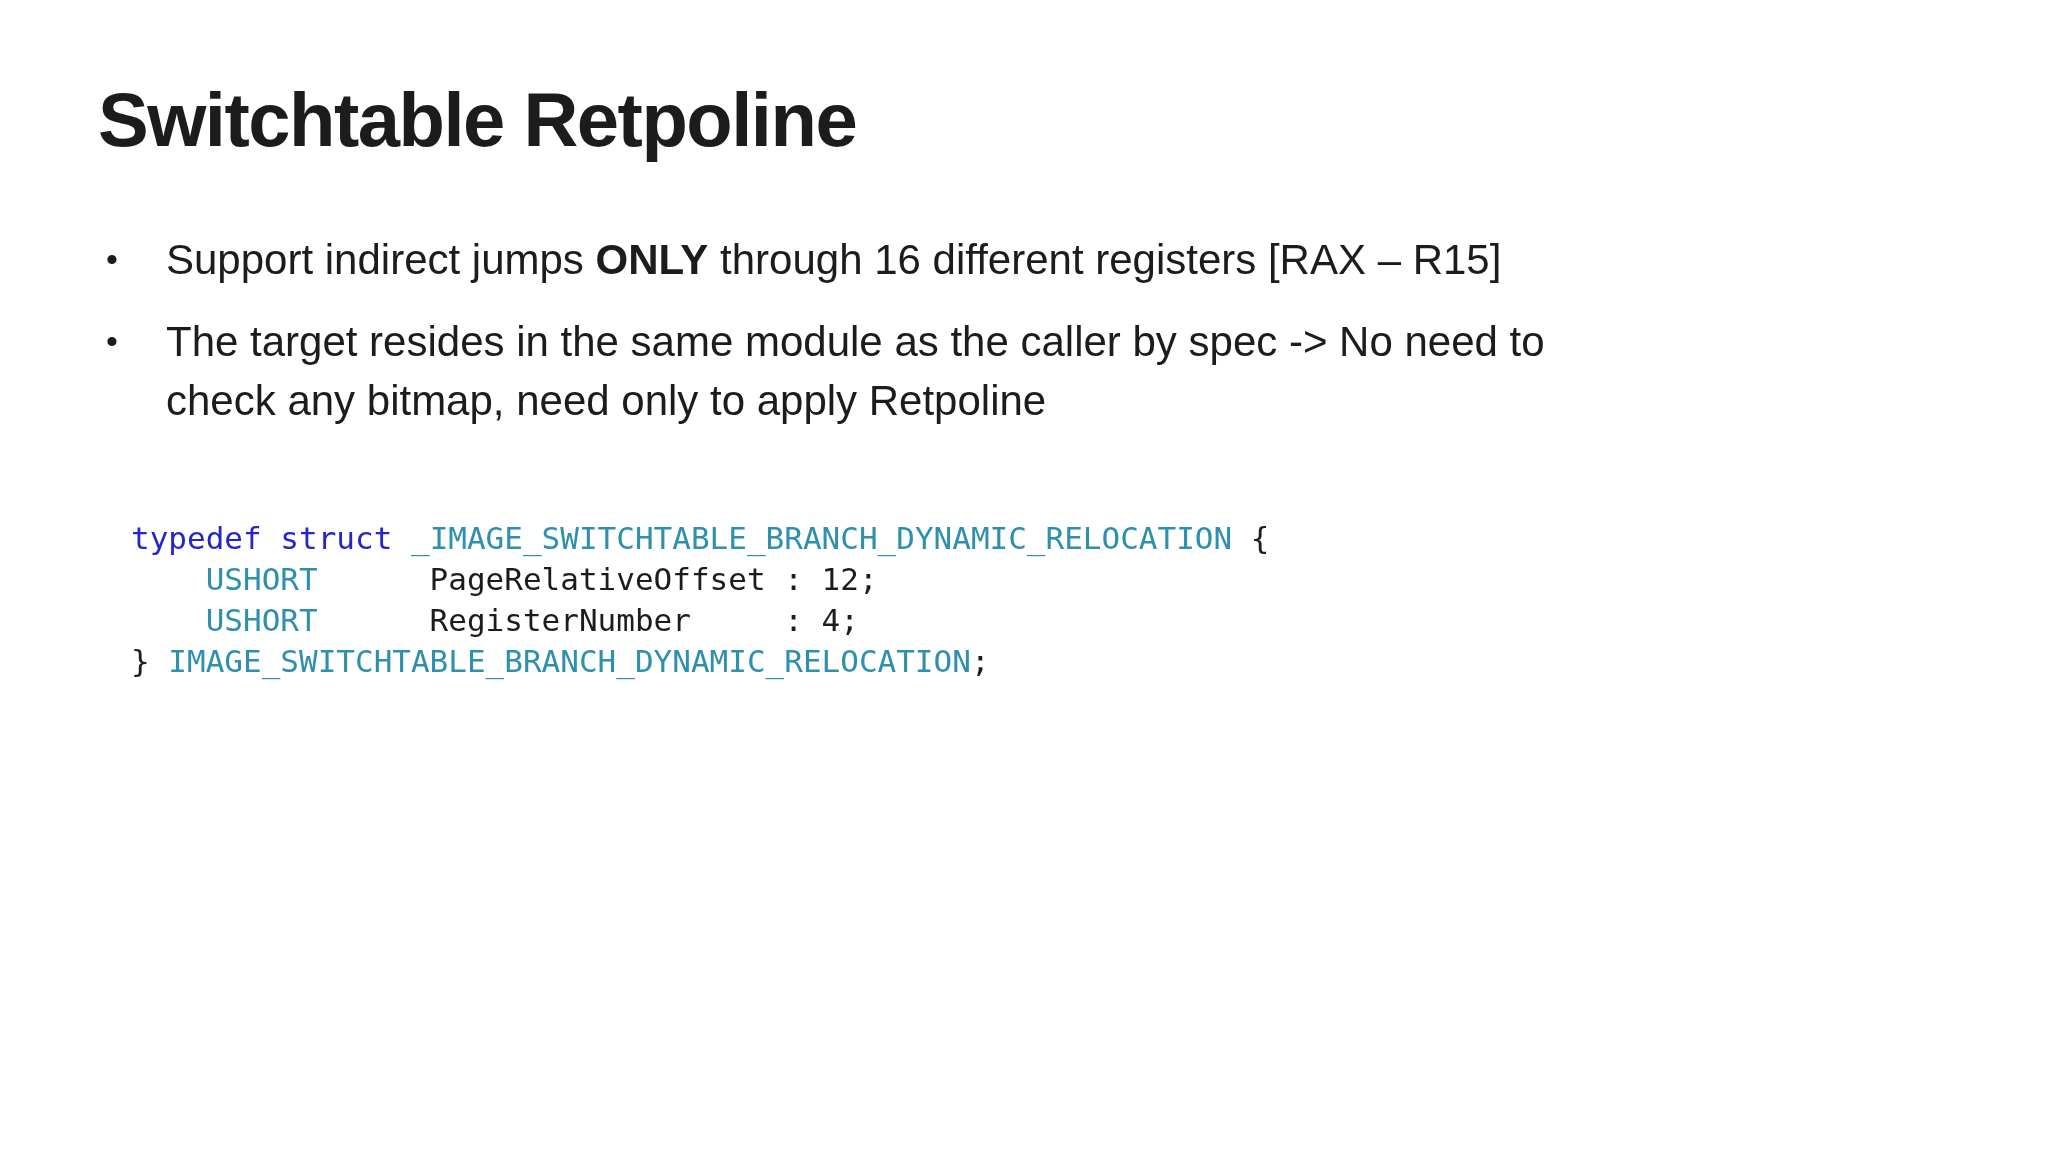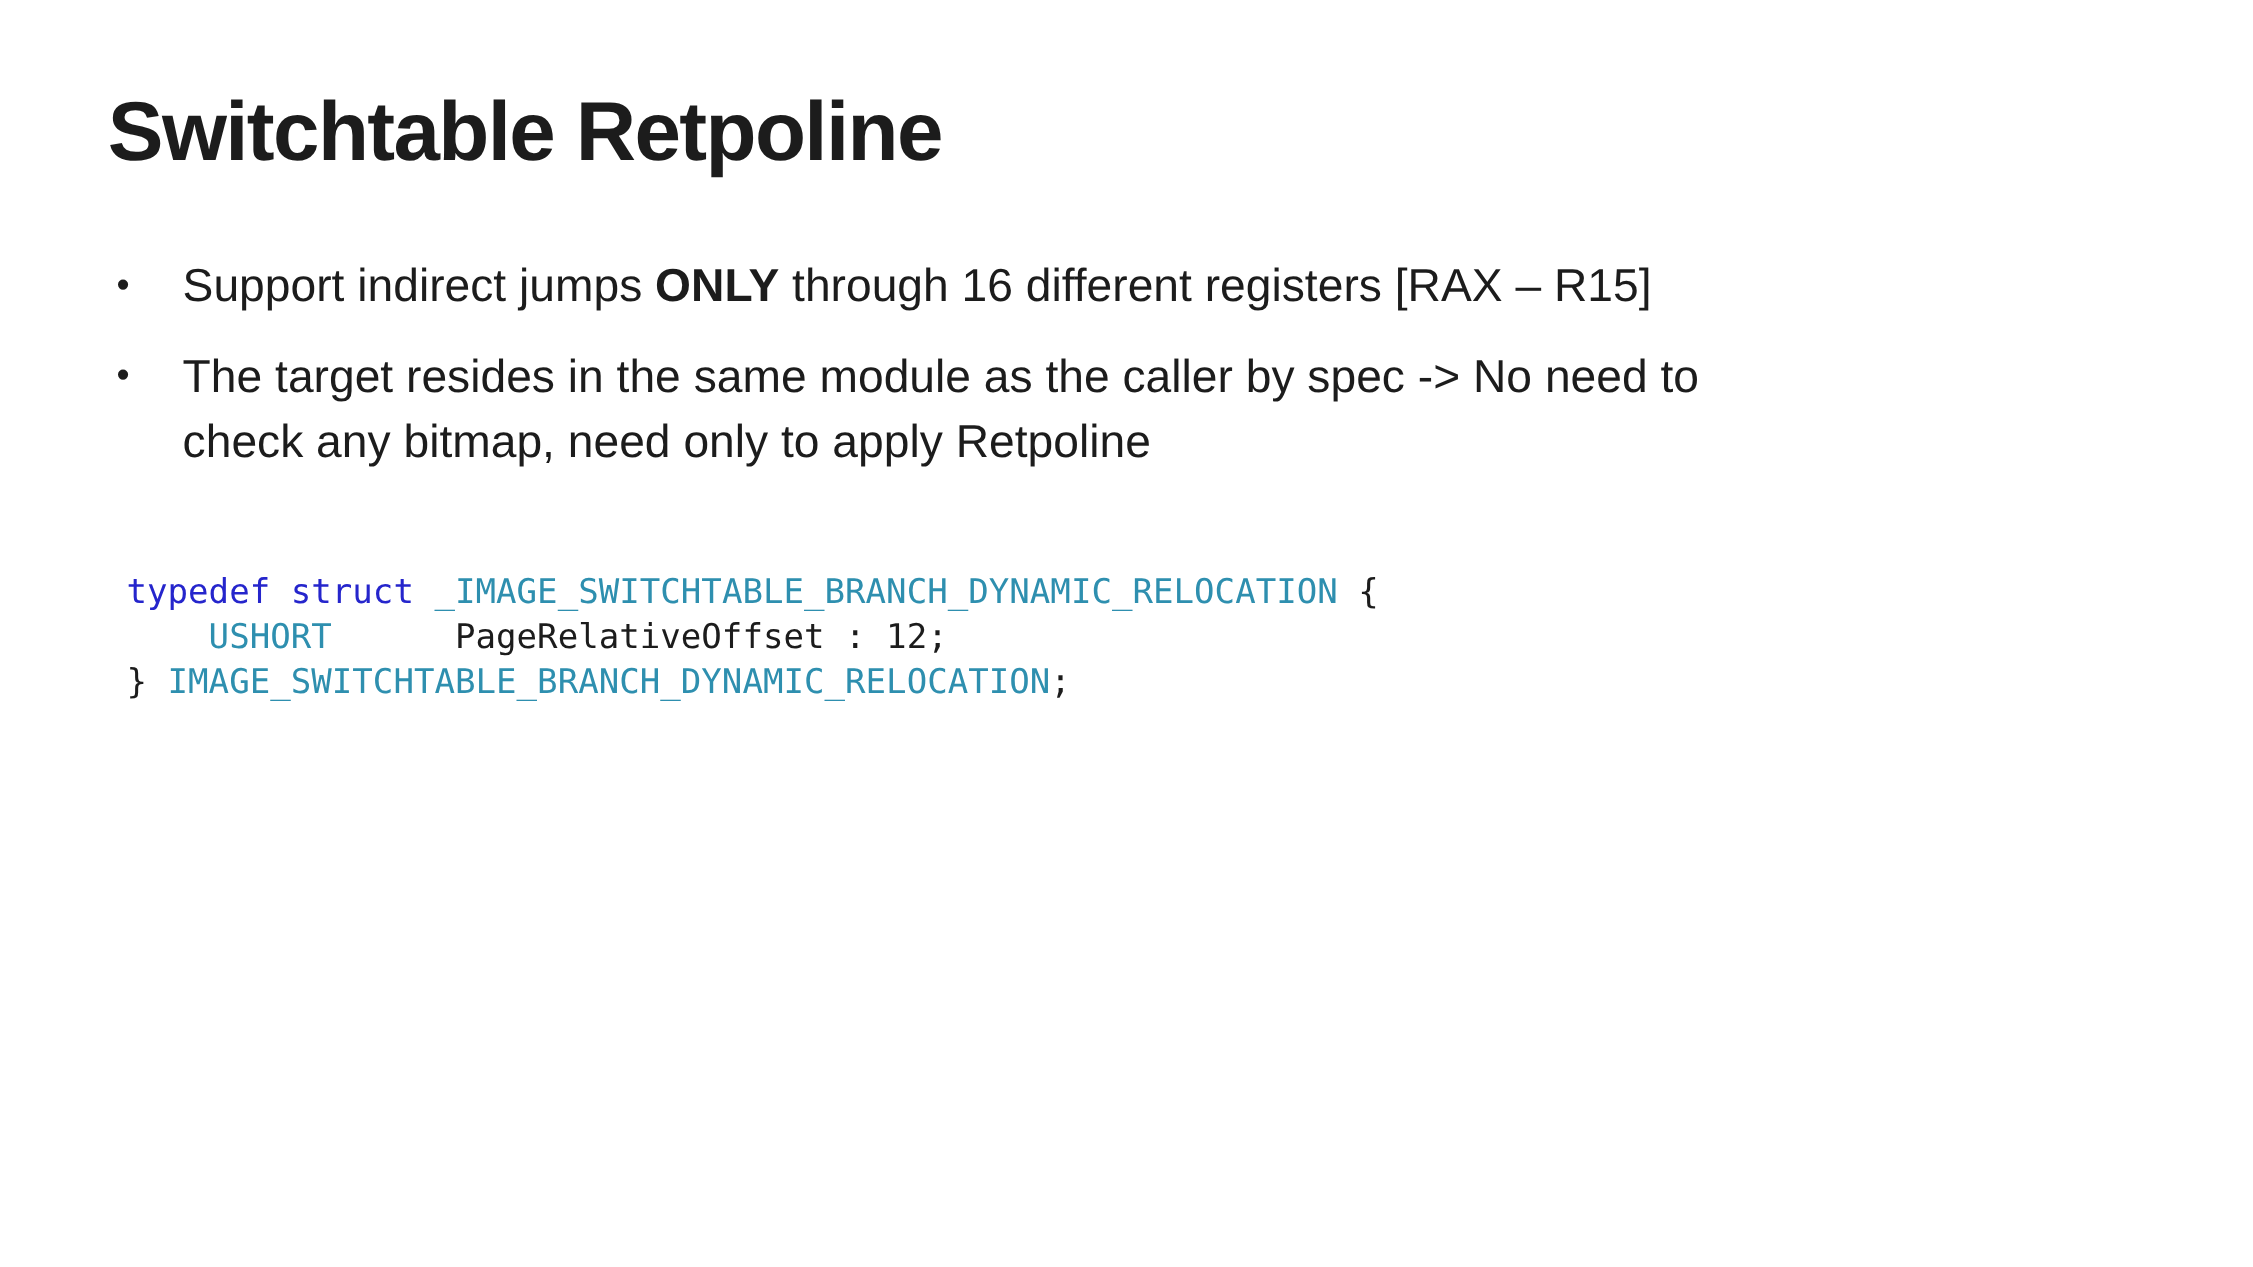--- a/index.html
+++ b/index.html
@@ -48,21 +48,21 @@
   .bullet-text{flex:1 1 auto;}
   .b-bold{font-weight:700;margin-top:26px;}
   .code{
     position:absolute;
     left:115px;top:518px;
     font-family:"DejaVu Sans Mono", monospace;
     font-size:31px;
     line-height:41px;
     color:var(--text);
   }
-  .code-line{white-space:pre;}
+  .code-line{white-space:pre;margin-left:16px;}
   .tok-kw{color:var(--keyword);}
   .tok-type{color:var(--type);}
   .tok-plain{color:var(--text);}
   .logo{
     position:absolute;
     left:1672px;top:928px;
     width:340px;height:115px;
   }
   .logo-hat{
     position:absolute;
@@ -99,20 +99,21 @@
         <div>The target resides in the same module as the caller by spec -&gt; No need to</div>
         <div>check any bitmap, need only to apply Retpoline</div>
       </span>
     </div>
 
   </div>
 
   <div class="code">
     <div class="code-line"><span class="tok-kw">typedef struct</span><span class="tok-plain"> </span><span class="tok-type">_IMAGE_SWITCHTABLE_BRANCH_DYNAMIC_RELOCATION</span><span class="tok-plain"> {</span></div>
     <div class="code-line"><span class="tok-plain">    </span><span class="tok-type">USHORT</span><span class="tok-plain">      PageRelativeOffset : 12;</span></div>
+    <div class="code-line"><span class="tok-plain">    </span><span class="tok-type">USHORT</span><span class="tok-plain">      RegisterNumber     : 4;</span></div>
     <div class="code-line"><span class="tok-plain">} </span><span class="tok-type">IMAGE_SWITCHTABLE_BRANCH_DYNAMIC_RELOCATION</span><span class="tok-plain">;</span></div>
   </div>
 
   <div class="logo">
     <svg class="logo-hat" viewBox="0 0 120 116" xmlns="http://www.w3.org/2000/svg">
       <g transform="rotate(-4 60 60)">
 
         <path d="M8,80 C18,64 42,56 60,58 L102,70 C114,75 118,84 108,91 C90,103 58,110 38,104 C20,99 2,92 8,80 Z" fill="#0d2d36" stroke="#06191f" stroke-width="3"></path>
         <path d="M14,80 C26,68 44,62 60,64 L98,74 C106,78 108,84 100,89 C86,98 58,103 40,98 C26,94 10,88 14,80 Z" fill="#16505e" opacity="0.55"></path>
 

